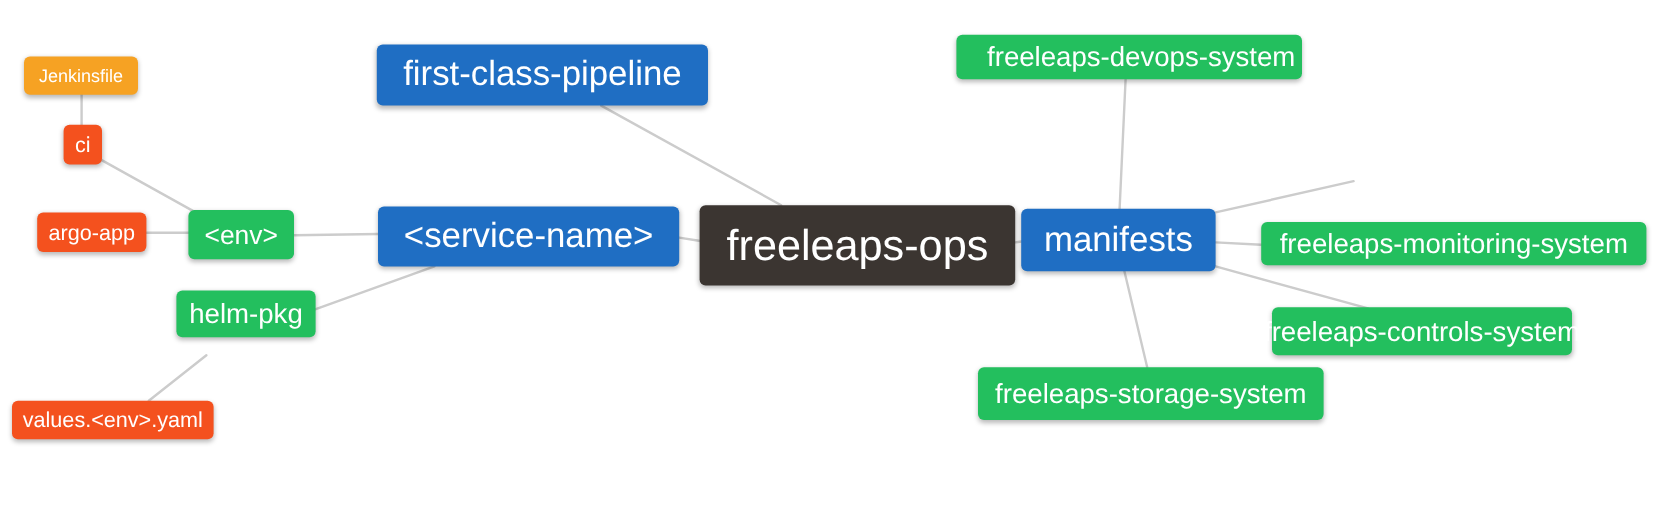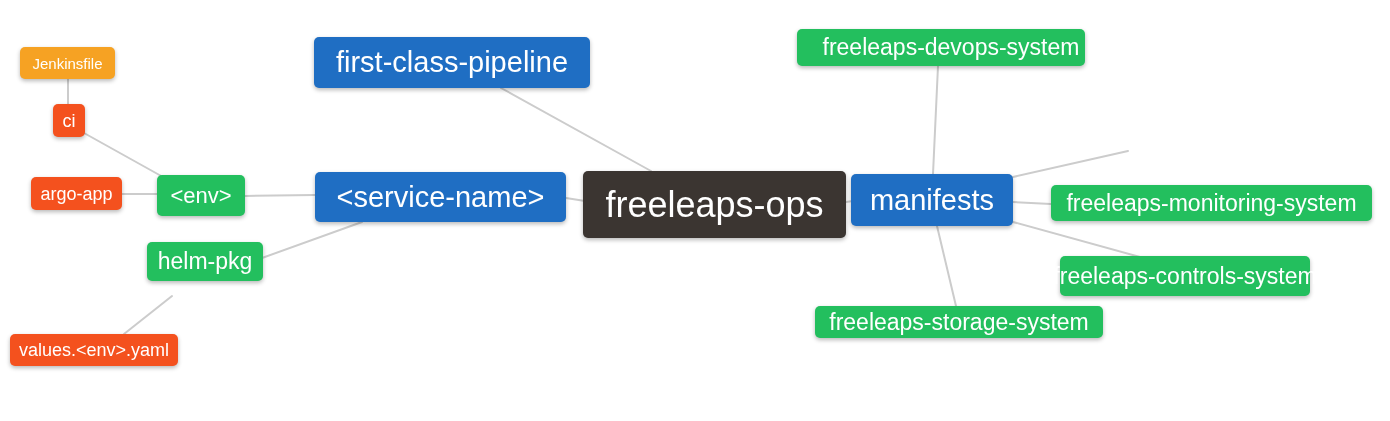--- a/index.html
+++ b/index.html
@@ -72,15 +72,15 @@
       <div class="node" style="left: 157px; top: 175px; width: 88px; height: 41px; font-size: 22px; background: rgb(35, 191, 94);">&lt;env&gt;</div>
       <div class="node" style="left: 147px; top: 242px; width: 116px; height: 39px; font-size: 23px; background: rgb(35, 191, 94);">helm-pkg</div>
       <div class="node" style="left: 10px; top: 334px; width: 168px; height: 32px; font-size: 18px; background: rgb(244, 81, 30);">values.&lt;env&gt;.yaml</div>
       <div class="node" style="left: 314px; top: 37px; width: 276px; height: 51px; font-size: 29px; background: rgb(31, 110, 195);">first-class-pipeline</div>
       <div class="node" style="left: 315px; top: 172px; width: 251px; height: 50px; font-size: 29px; background: rgb(31, 110, 195);">&lt;service-name&gt;</div>
       <div class="node" style="left: 851px; top: 174px; width: 162px; height: 52px; font-size: 29px; background: rgb(31, 110, 195);">manifests</div>
       <div class="node" style="left: 583px; top: 171px; width: 263px; height: 67px; font-size: 36px; background: rgb(59, 53, 49);">freeleaps-ops</div>
       <div class="node" style="left: 797px; top: 29px; width: 288px; height: 37px; font-size: 23px; background: rgb(35, 191, 94); padding-left: 20px;">freeleaps-devops-system</div>
       <div class="node" style="left: 1051px; top: 185px; width: 321px; height: 36px; font-size: 23px; background: rgb(35, 191, 94);">freeleaps-monitoring-system</div>
       <div class="node" style="left: 1060px; top: 256px; width: 250px; height: 40px; font-size: 23px; background: rgb(35, 191, 94);">freeleaps-controls-system</div>
-      <div class="node" style="left: 815px; top: 306px; width: 288px; height: 32px; font-size: 23px; background: rgb(35, 191, 94);">freeleaps-storage-system</div>
+      <div class="node" style="left: 815px; top: 306px; width: 288px; height: 44px; font-size: 23px; background: rgb(35, 191, 94);">freeleaps-storage-system</div>
     </div>
 </div>
 
 </body></html>

